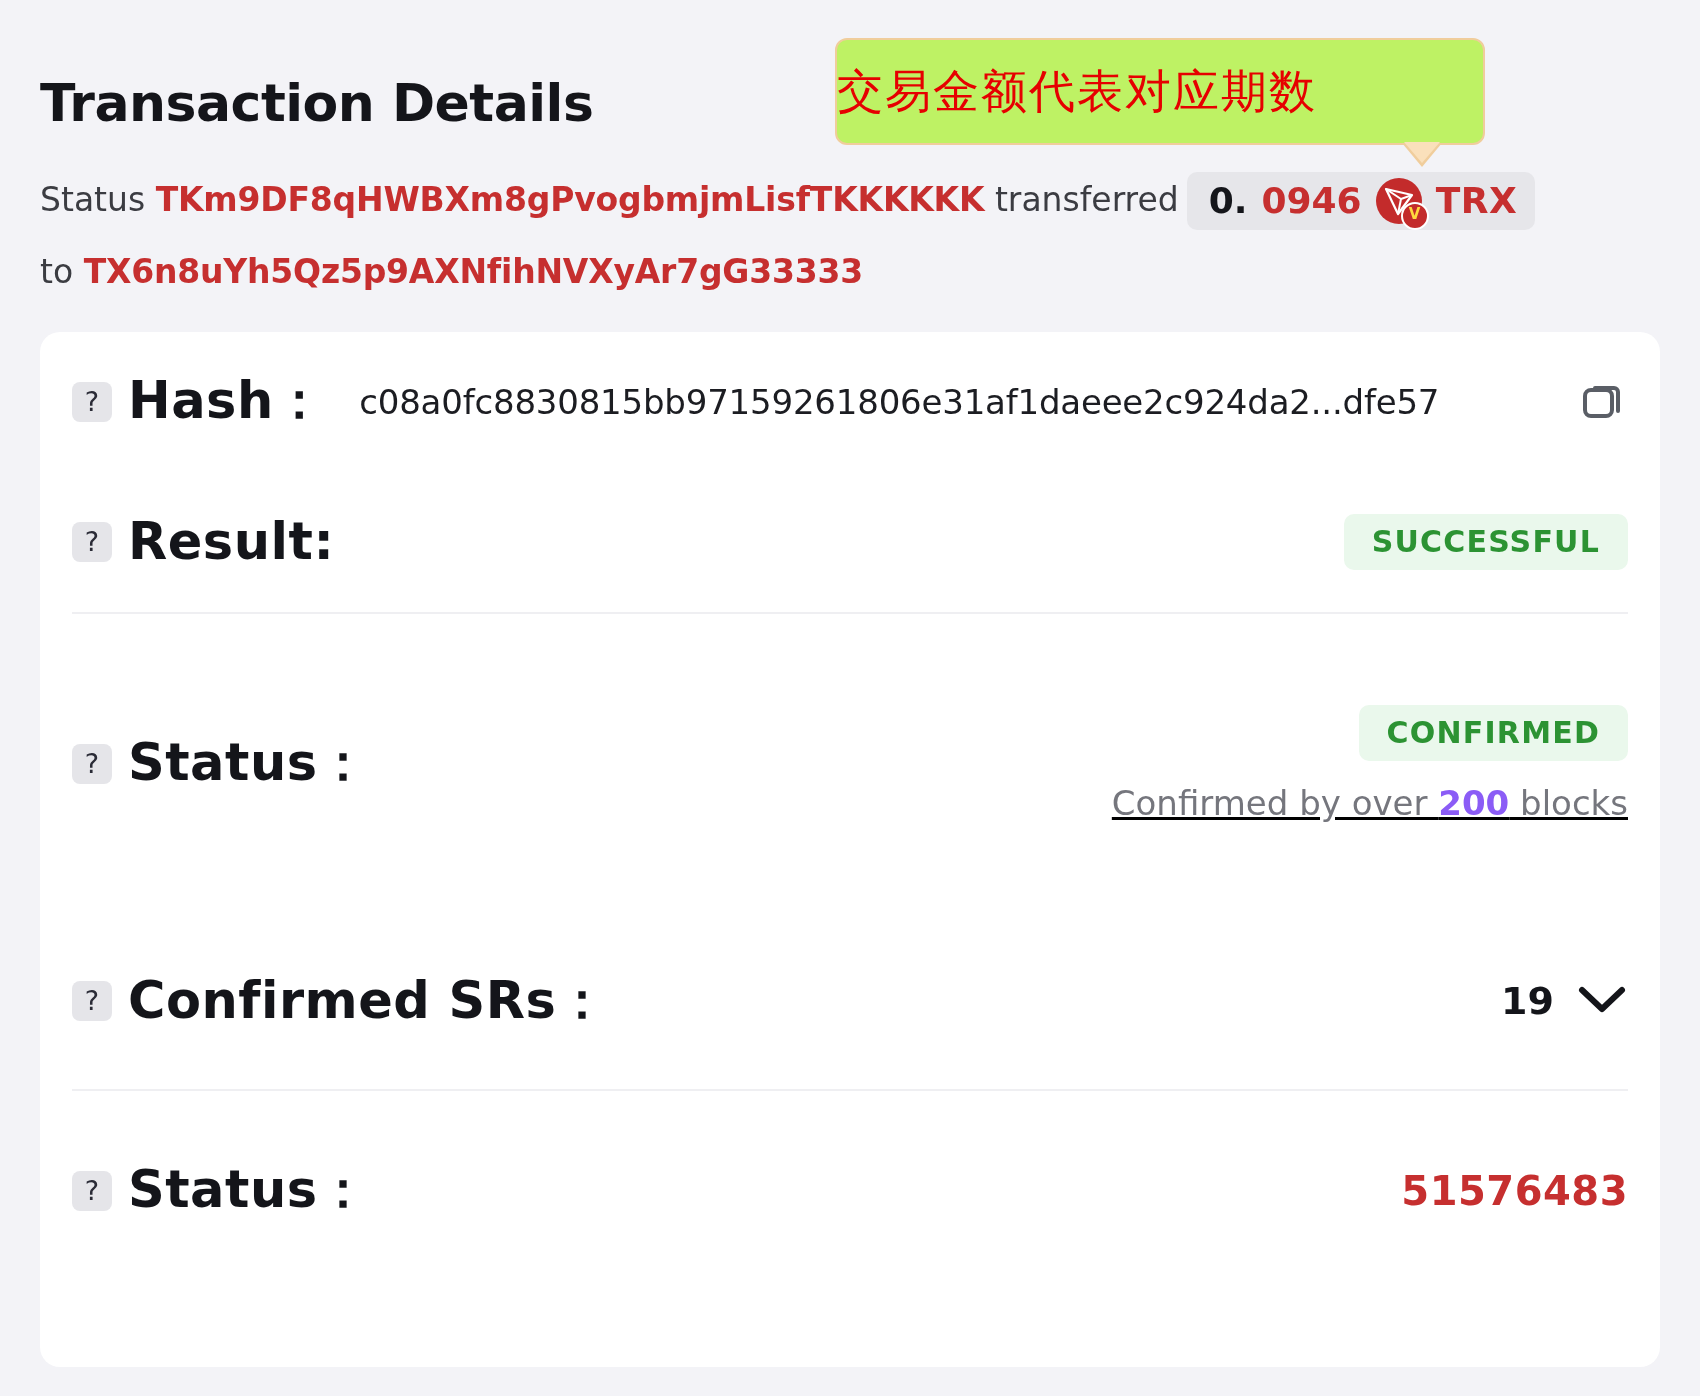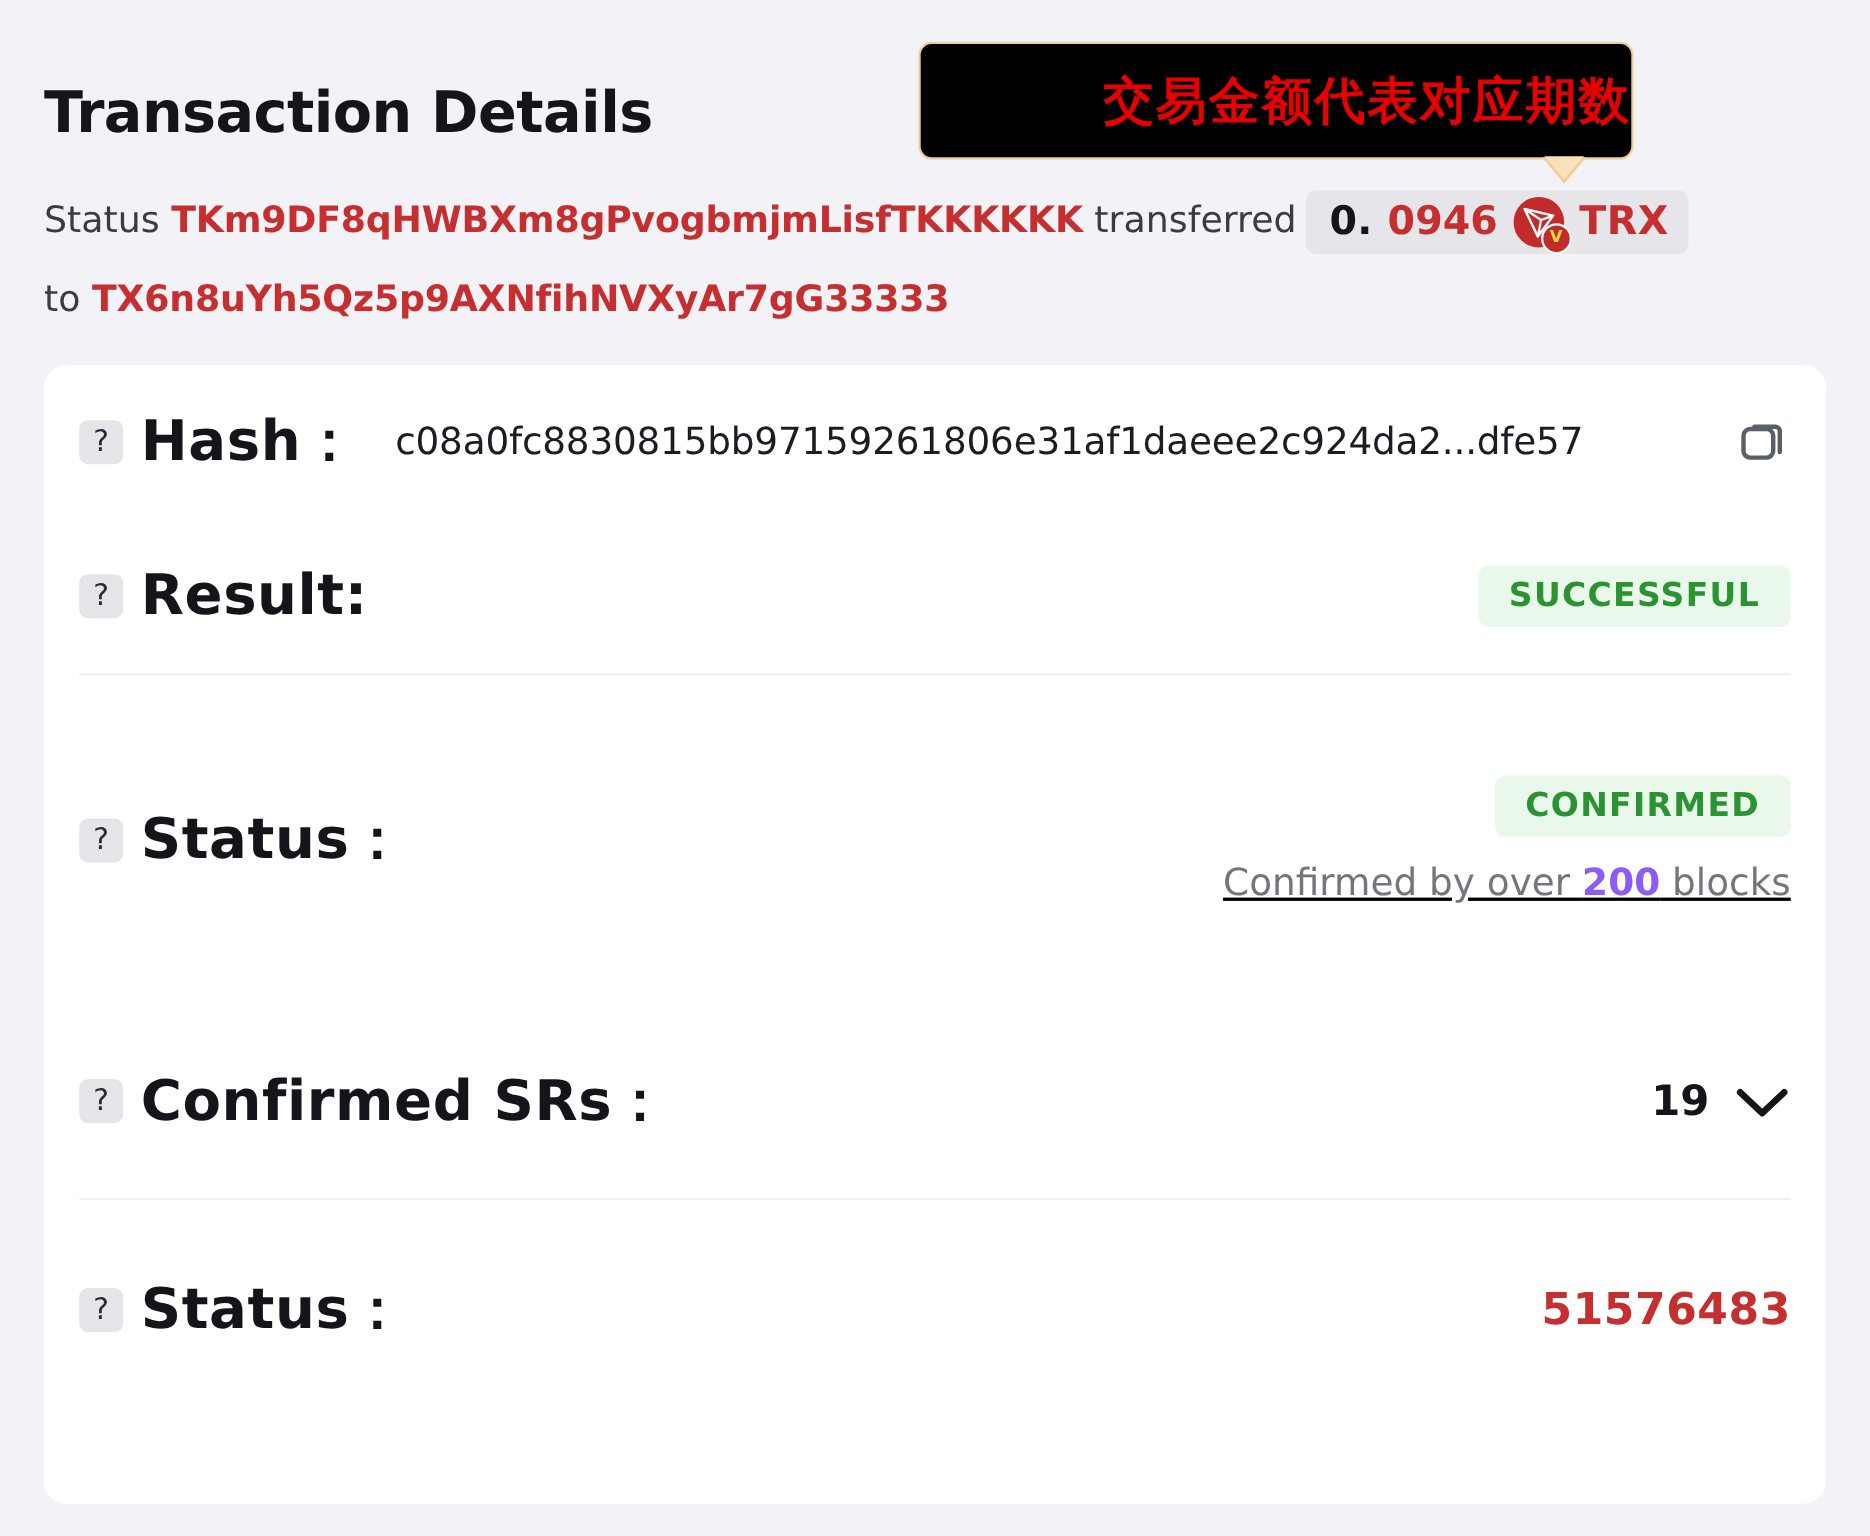--- a/index.html
+++ b/index.html
@@ -113,26 +113,26 @@
     color: #ffd83d;
     font-size: 15px;
     font-weight: 700;
     line-height: 21px;
     text-align: center;
   }
 
   
   .tooltip {
     position: absolute;
-    background: #000000;
+    background: #bef264;
     border: 2px solid #f0cd9c;
     border-radius: 12px;
     color: #e60000;
-    font-weight: 700;
-    text-align: right;
+    font-weight: 400;
+    text-align: left;
     box-sizing: border-box;
   }
   .tooltip .tail,
   .tooltip .tail-in {
     position: absolute;
     width: 0;
     height: 0;
     border-left: 20px solid transparent;
     border-right: 20px solid transparent;
   }
@@ -190,21 +190,21 @@
   }
   .row-label {
     display: flex;
     align-items: center;
     gap: 16px;
     flex: 0 0 auto;
   }
   .row-value {
     margin-left: auto;
     display: flex;
-    align-items: flex-end;
+    align-items: center;
     justify-content: flex-end;
     gap: 22px;
   }
 
   .help-badge {
     width: 40px;
     height: 40px;
     border-radius: 8px;
     background: #e5e5e9;
     color: #2a2b36;

